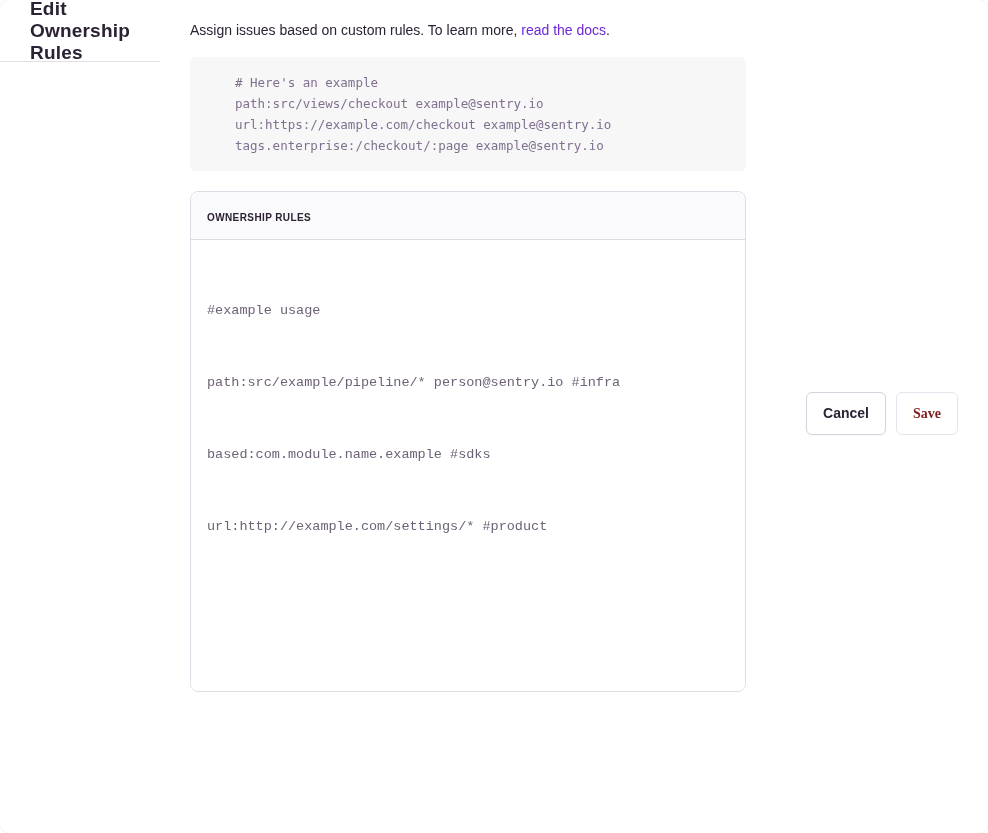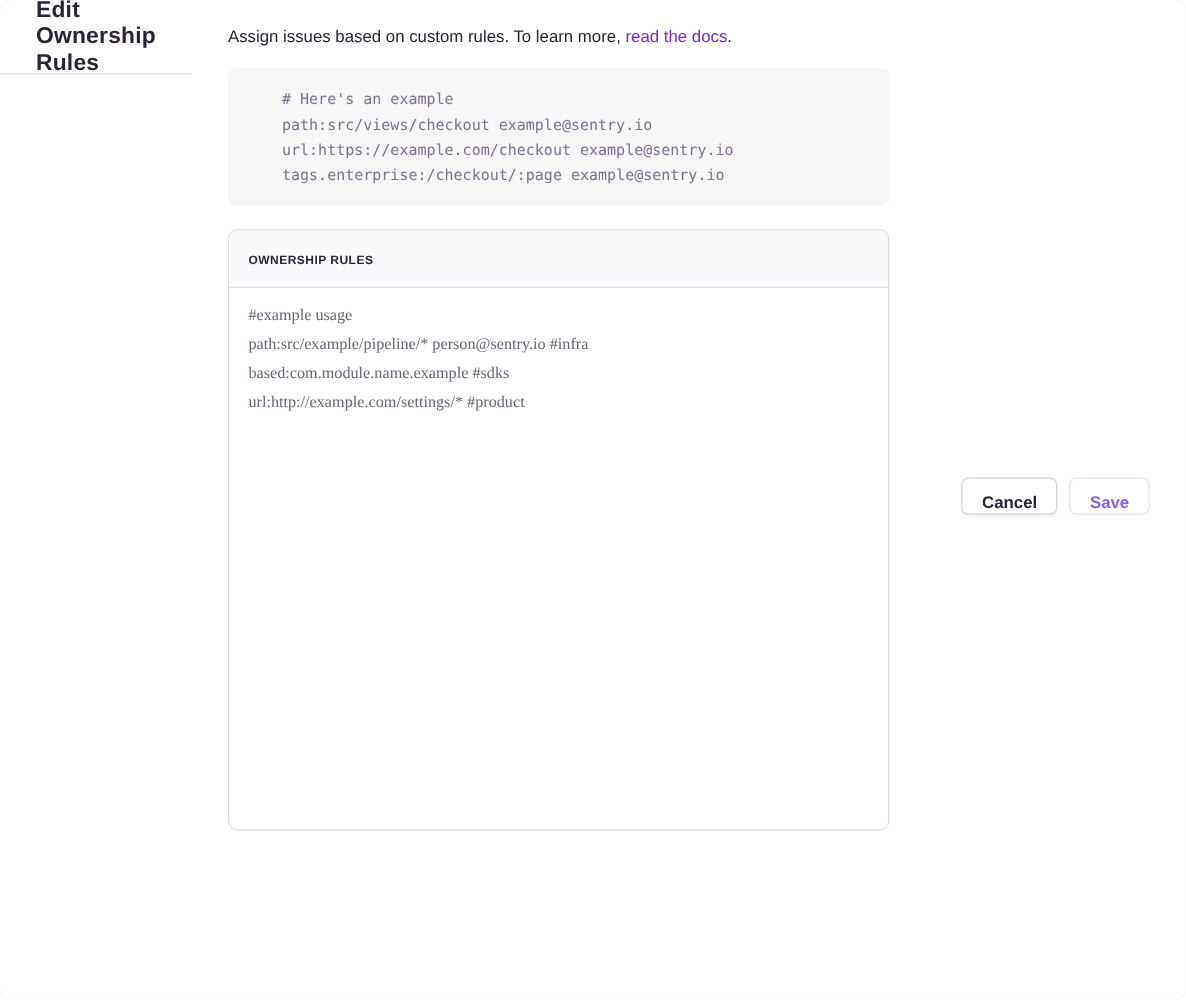--- a/index.html
+++ b/index.html
@@ -81,54 +81,56 @@
     text-transform: uppercase;
   }
   .editor {
     height: 451px;
     padding: 11px 16px;
     background: #ffffff;
     cursor: text;
     overflow: auto;
   }
   .editor-line {
-    font-family: Liberation Serif, serif;
+    font-family: Liberation Mono, monospace;
     font-size: 13.5px;
     line-height: 24px;
     color: #6e6276;
     white-space: pre;
+    margin-top: 48px;
   }
   .modal-footer {
     flex: 0 0 auto;
     display: flex;
     justify-content: flex-end;
     align-items: center;
     gap: 10px;
     padding: 24px 30px 30px 30px;
   }
   .btn {
-    height: 31px;
+    height: 43px;
     padding: 4px 16px;
     border-radius: 6px;
     font-size: 14px;
     font-weight: 700;
     font-family: "Liberation Sans", sans-serif;
     background: #ffffff;
     line-height: 31px;
   }
   .btn-cancel {
     border: 1px solid #d8d2de;
     color: #2b2233;
     box-shadow: 0 1px 2px rgba(43,34,51,0.04);
     cursor: pointer;
   }
   .btn-save {
     border: 1px solid #e7e3ec;
-    color: #8b5cf6;
+    color: #7f1d1d;
     cursor: not-allowed;
+    font-family: Liberation Serif, serif;
   }
 </style>
 </head>
 <body>
 
 <div class="modal">
 
   <header class="modal-header">
     <h1 class="modal-title">Edit Ownership Rules</h1>
   </header>

